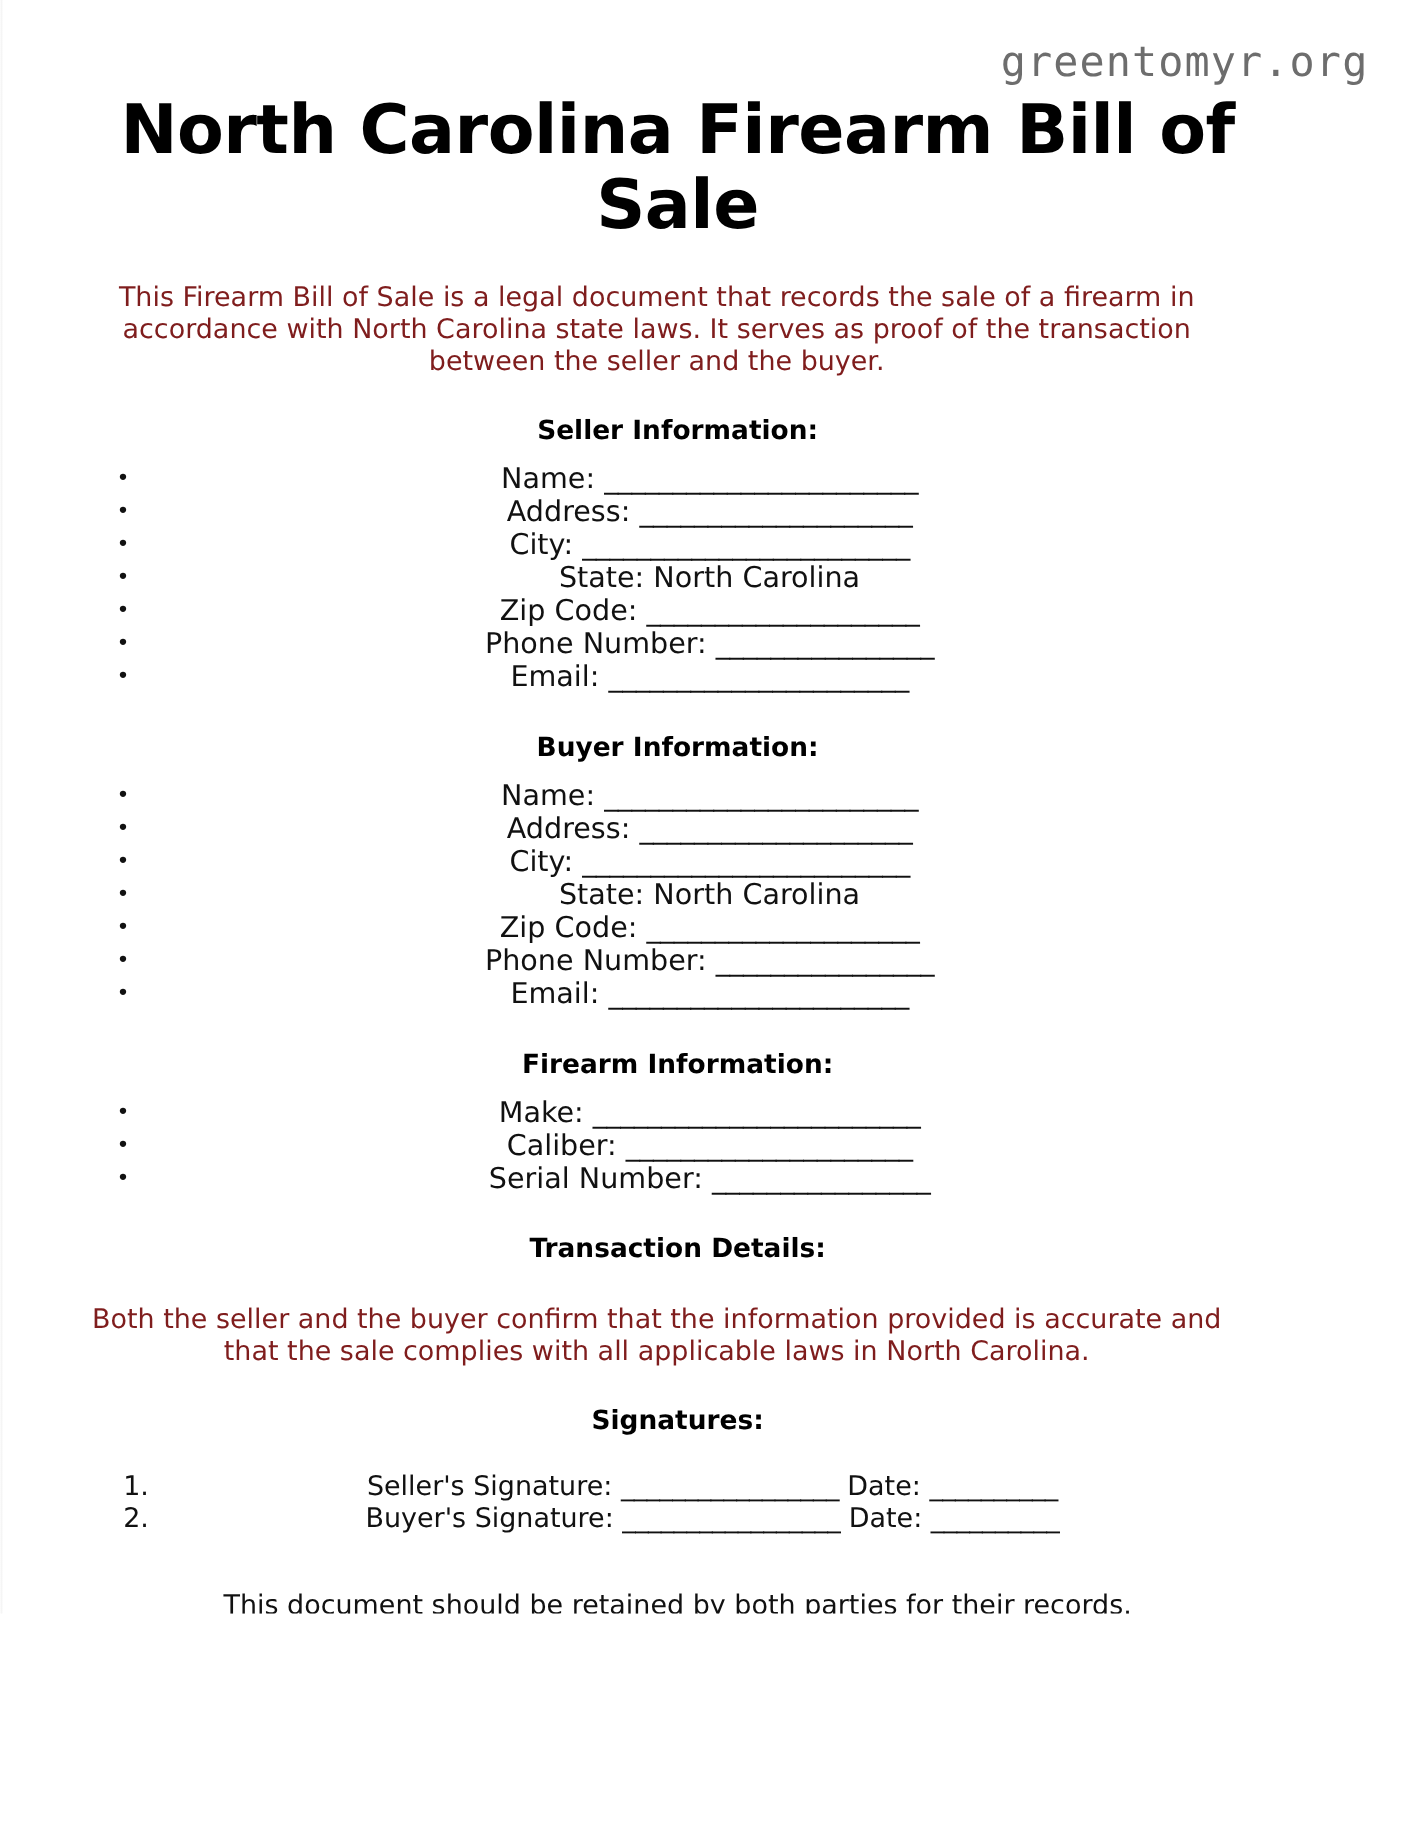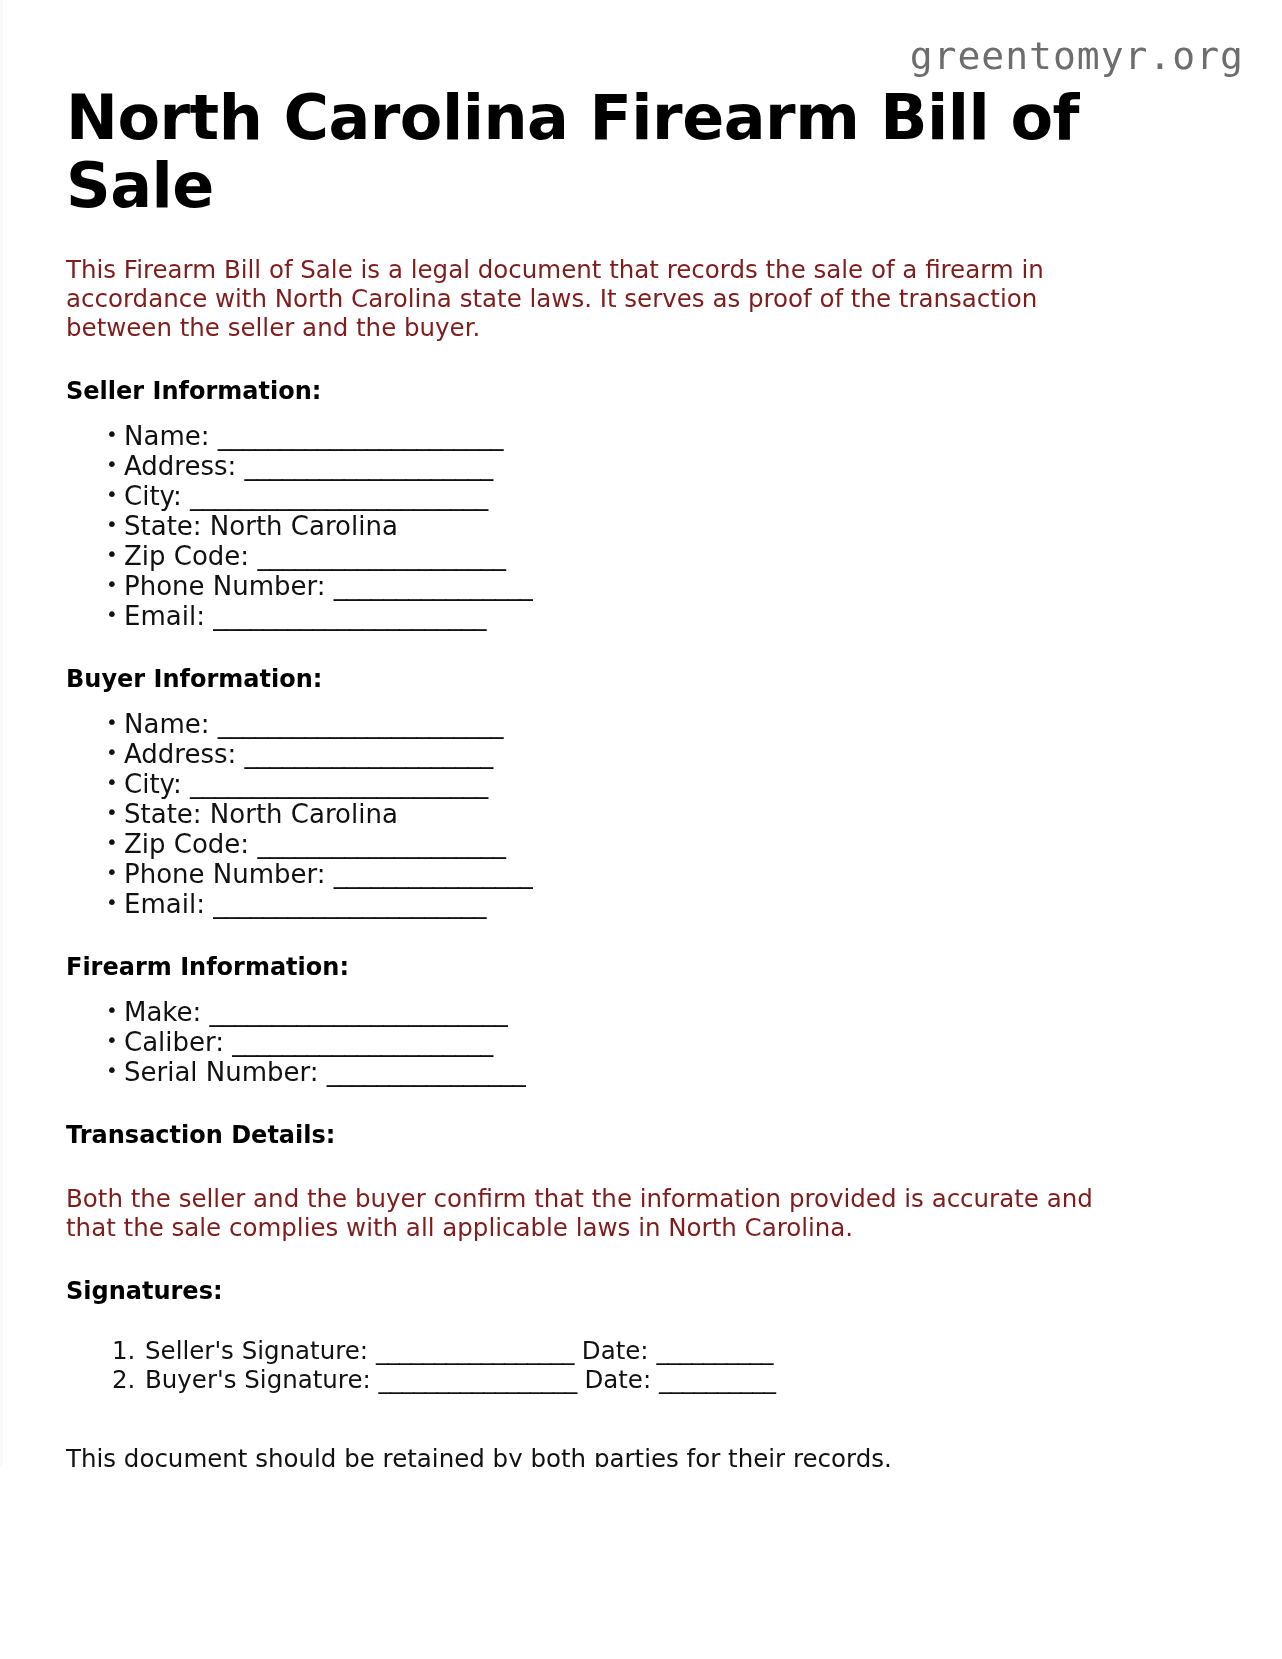--- a/index.html
+++ b/index.html
@@ -9,20 +9,21 @@
   }
   .page {
     position: relative;
     width: 1282px;
     height: 1467px;
     background: #ffffff;
     box-sizing: border-box;
     overflow: hidden;
     font-family: "DejaVu Sans", sans-serif;
     color: #000000;
+    text-align: center;
   }
   .page-edge-left {
     position: absolute;
     left: 0;
     top: 0;
     width: 3px;
     height: 1659px;
     background: linear-gradient(to right, #ffffff 0%, #f2f2f2 40%, #ffffff 100%);
     opacity: 0.85;
   }

